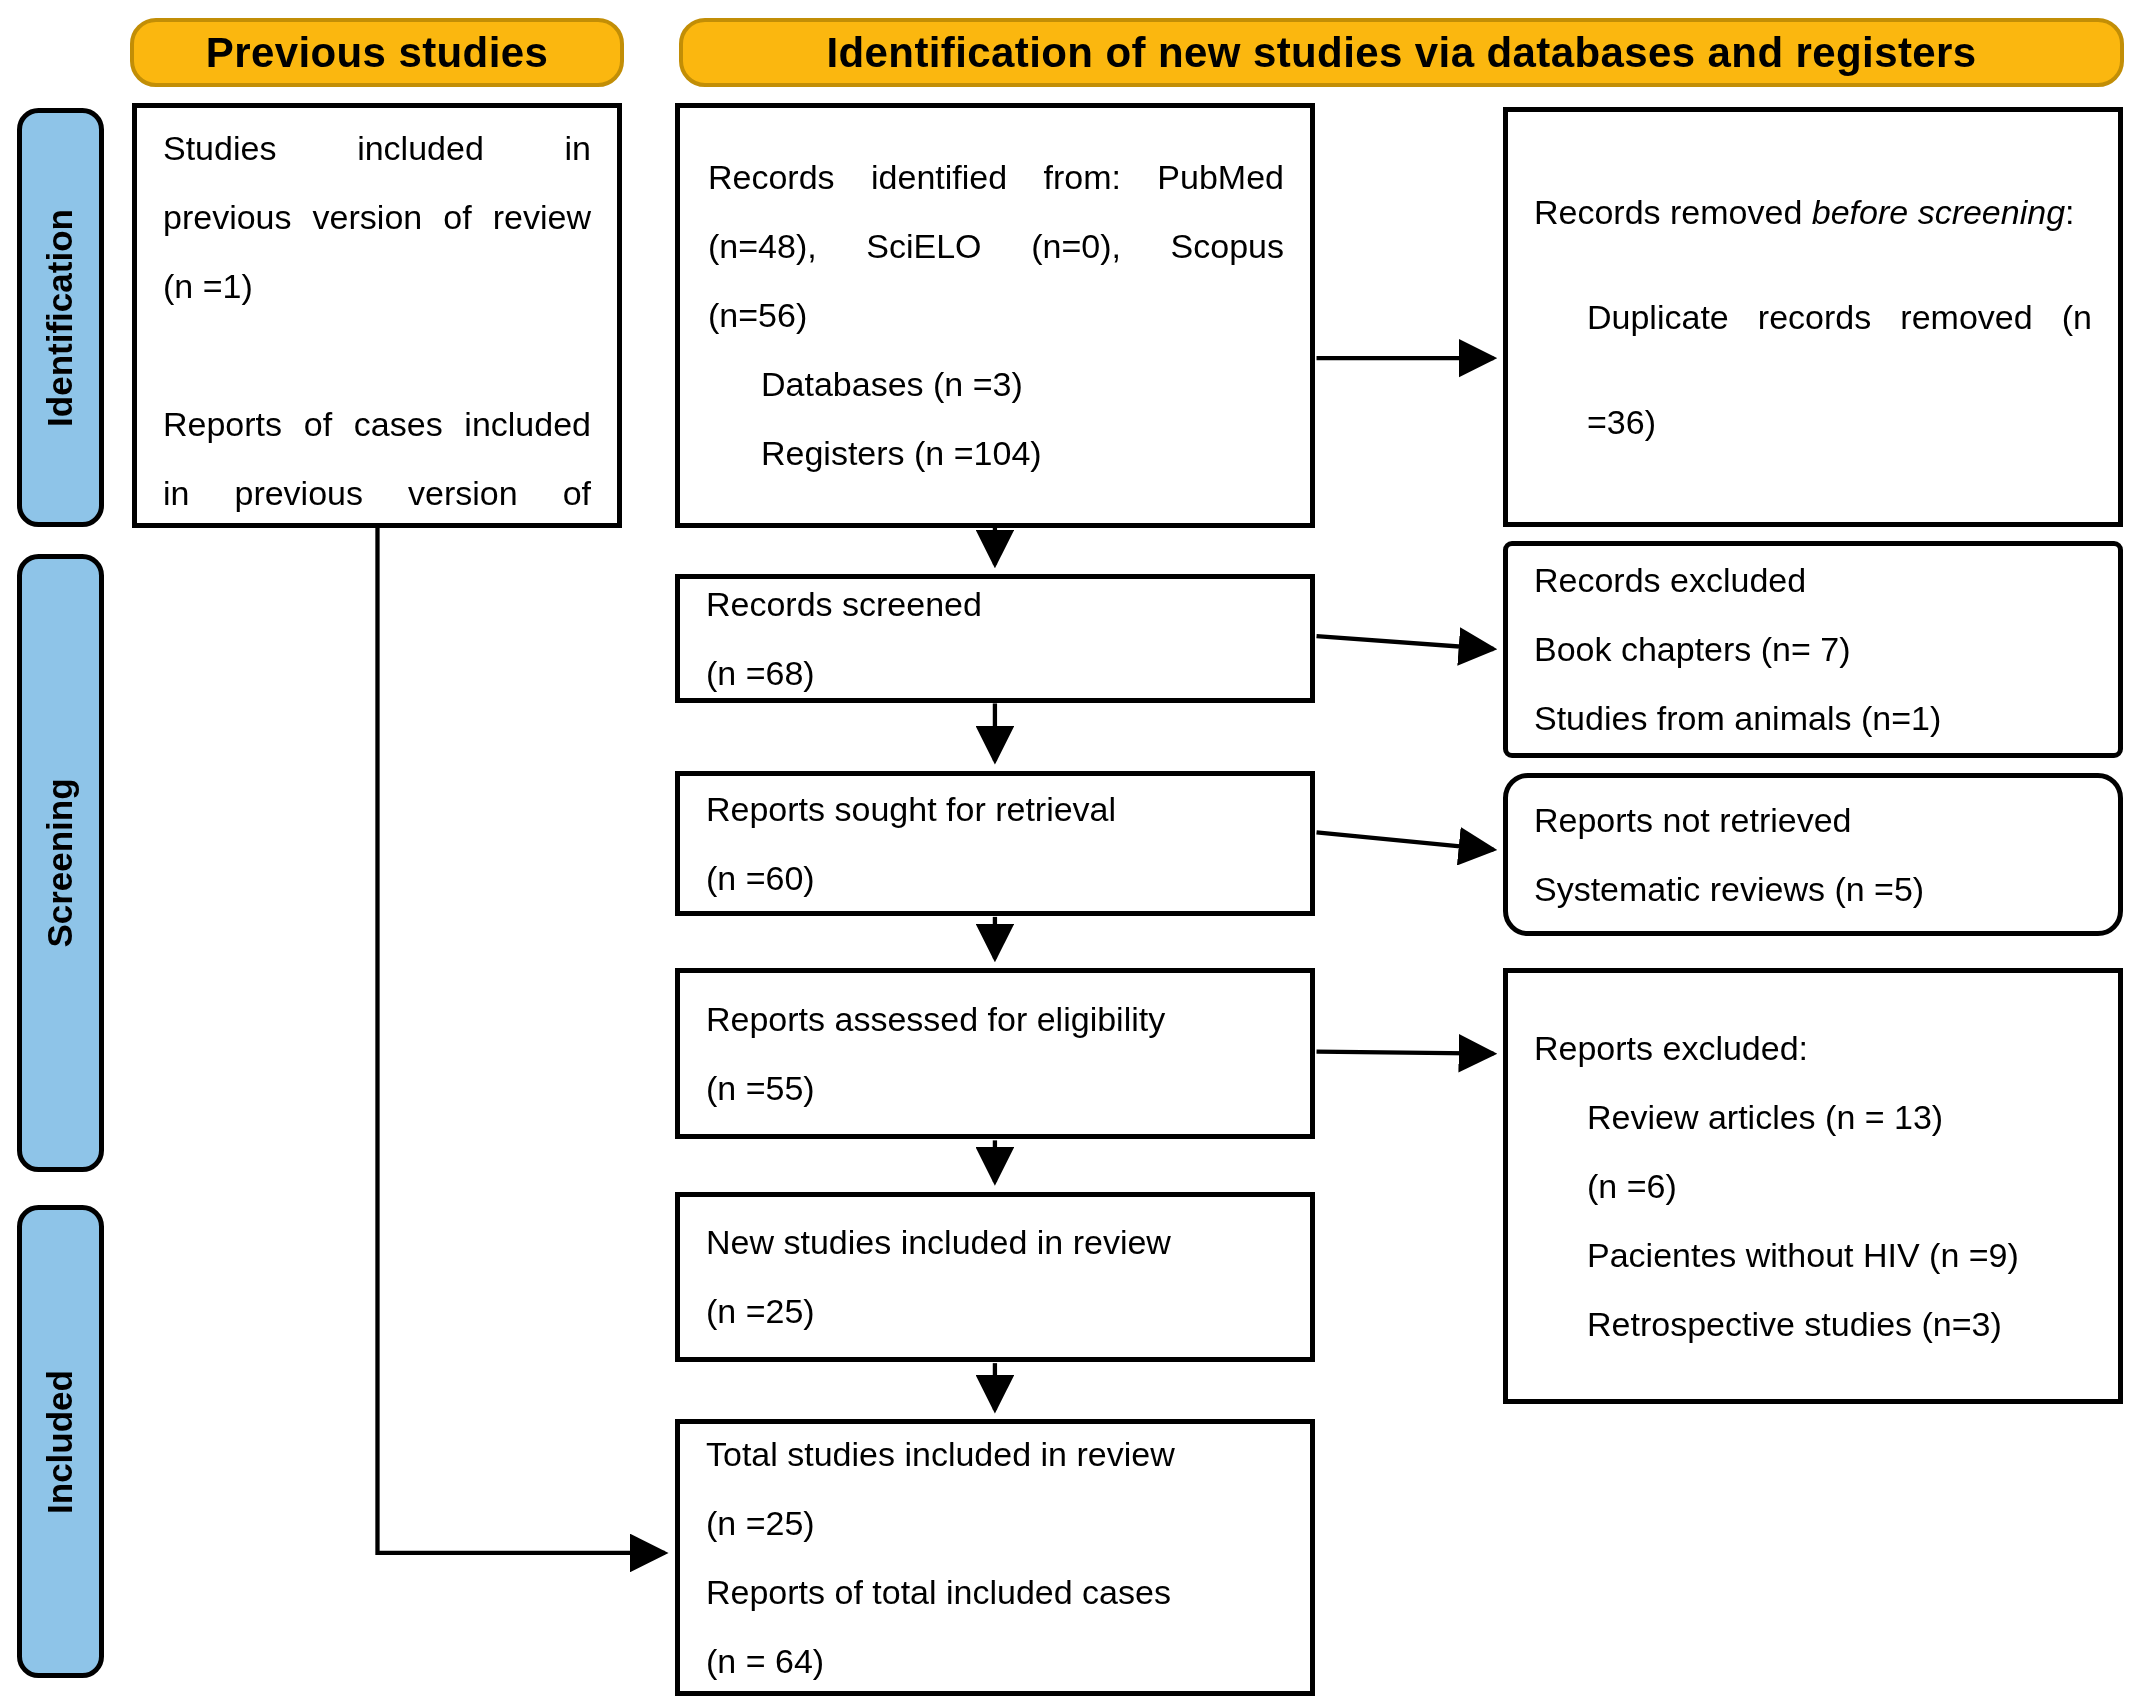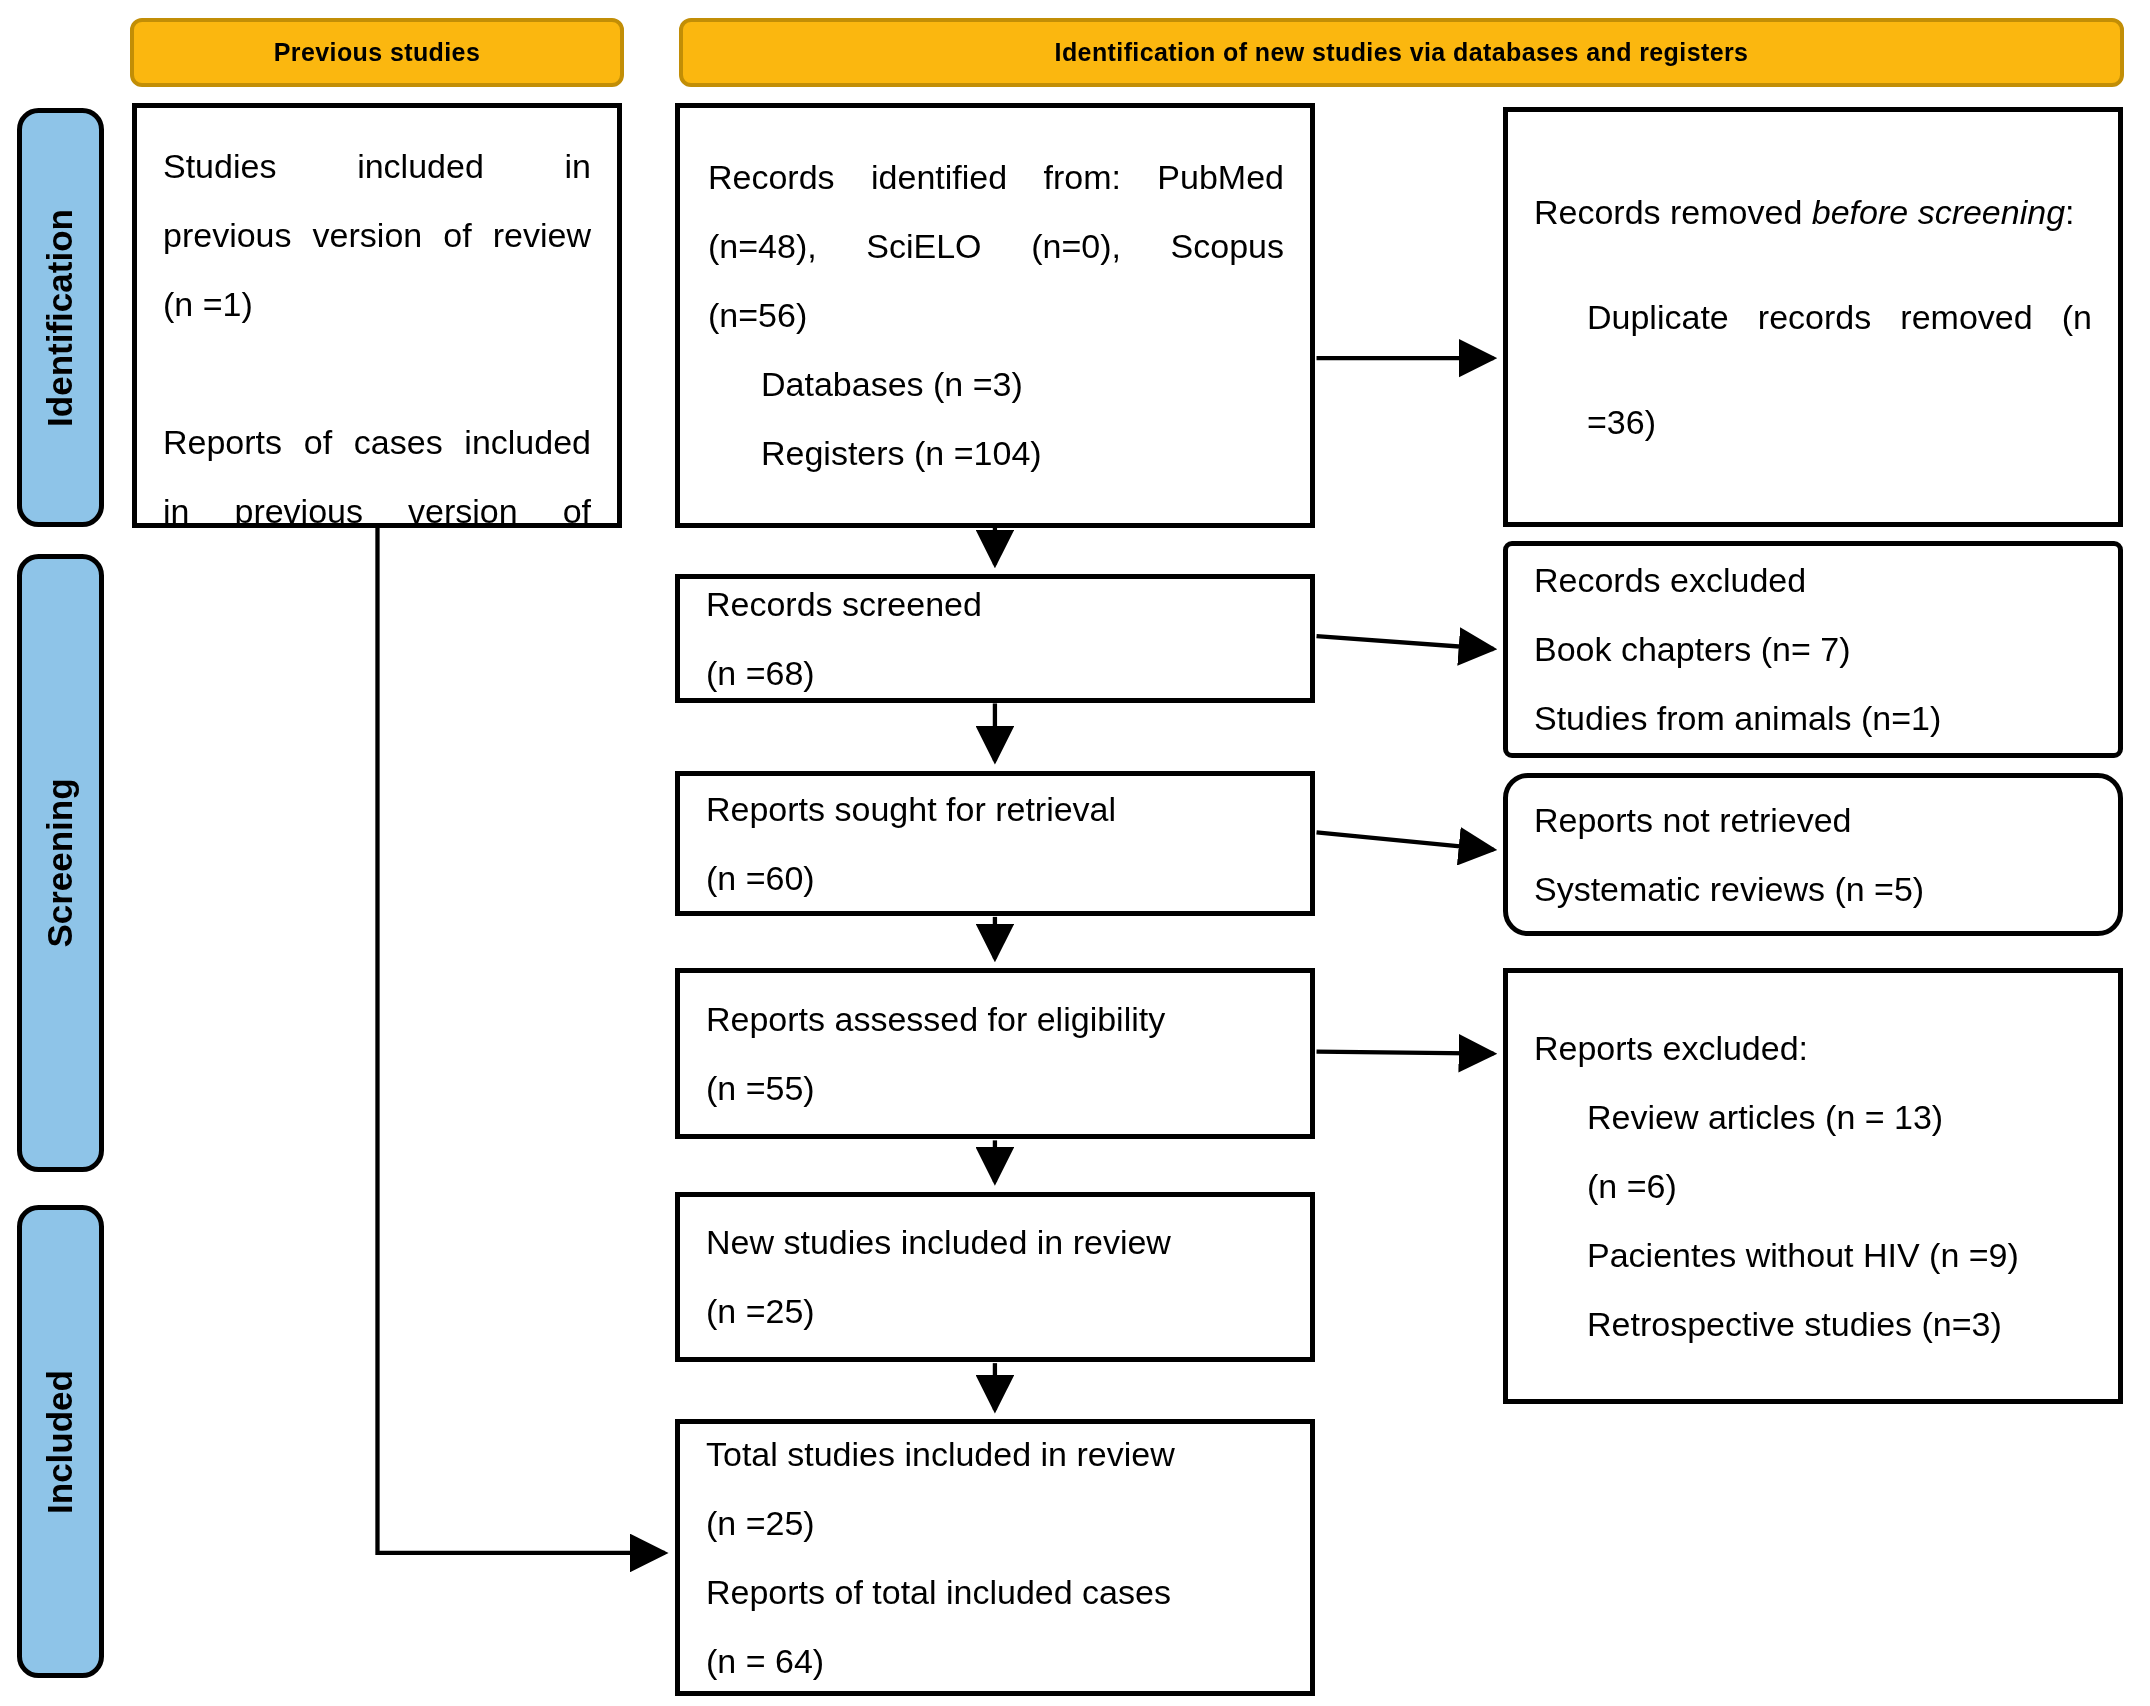--- a/index.html
+++ b/index.html
@@ -7,40 +7,40 @@
     position:relative;
     width:2151px;height:1707px;
     background:#ffffff;
     font-family:"Liberation Sans","DejaVu Sans",sans-serif;
     color:#000;
   }
   #arrows{position:absolute;left:0;top:0;width:2151px;height:1707px;pointer-events:none;}
 
   .hdr{
     position:absolute;box-sizing:border-box;
-    background:#FBB70F;border:4.3px solid #C28E06;border-radius:12px;
+    background:#FBB70F;border:4.3px solid #C28E06;border-radius:26px;
     display:flex;align-items:center;justify-content:center;
-    font-weight:bold;font-size:25px;letter-spacing:0.4px;
+    font-weight:bold;font-size:42px;letter-spacing:0.4px;
   }
   .stage{
     position:absolute;box-sizing:border-box;
     background:#8EC4E8;border:5px solid #000;border-radius:21.5px;
     display:flex;align-items:center;justify-content:center;
   }
   .stage span{
     transform:rotate(-90deg);white-space:nowrap;
     font-weight:bold;font-size:35px;
   }
   .box{
     position:absolute;box-sizing:border-box;background:#fff;
     border:5px solid #000;overflow:hidden;
     display:flex;flex-direction:column;justify-content:center;
     padding:0 26px;font-size:34px;
   }
-  .box.top{justify-content:flex-start;padding-top:24px;}
+  .box.top{justify-content:flex-start;padding-top:6px;}
   .line{line-height:69px;min-height:69px;text-align:left;}
   .line.j{text-align:justify;text-align-last:justify;}
   .line.ind{margin-left:53px;}
   .it{font-style:italic;}
 
   
   #hdr-prev {left:130px;top:18px;width:494px;height:69px;}
   #hdr-ident{left:679px;top:18px;width:1445px;height:69px;}
 
   

